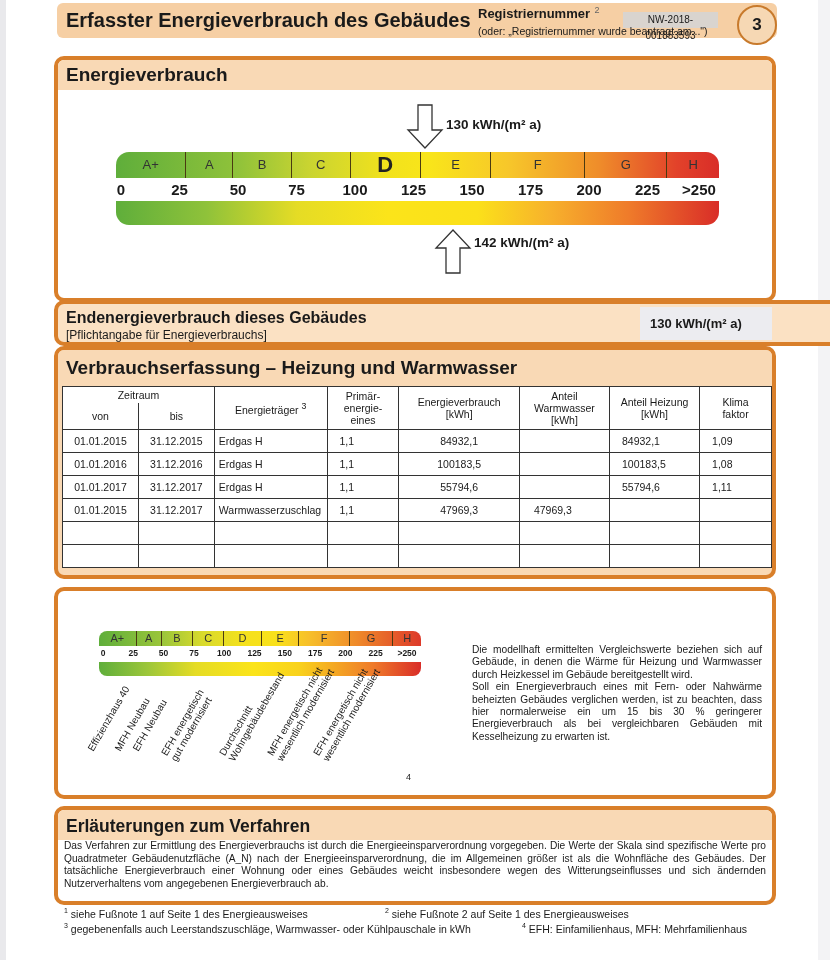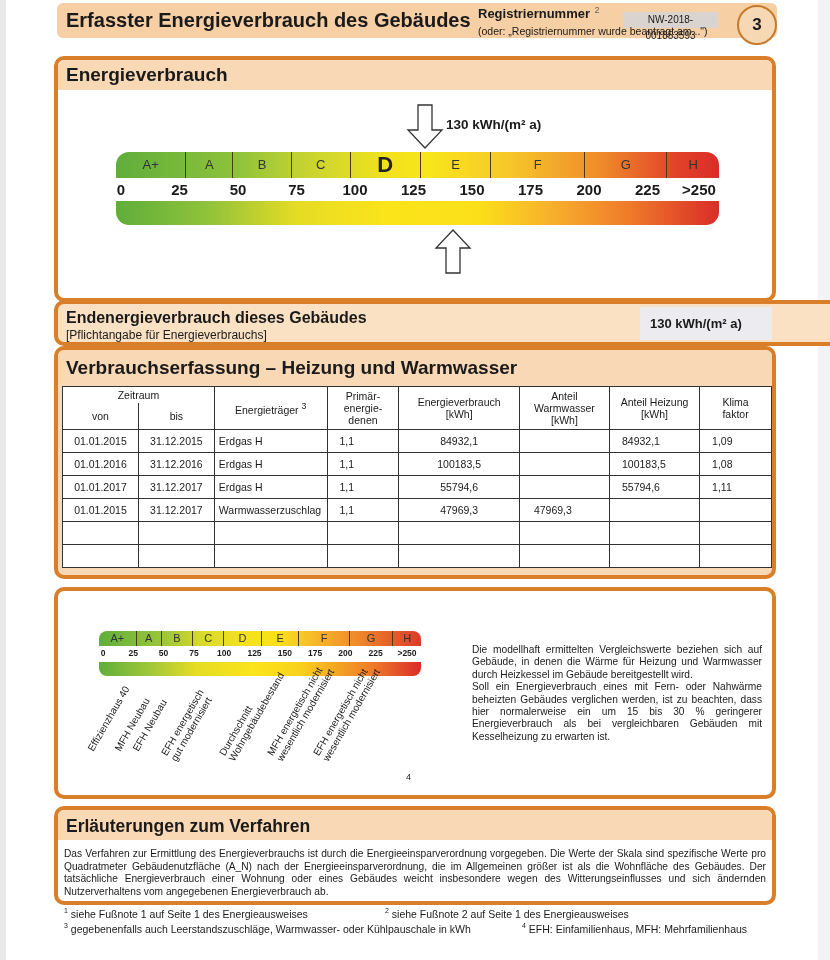--- a/index.html
+++ b/index.html
@@ -58,21 +58,21 @@
   .mscale-bot { position:absolute; left:41px; top:71px; width:322px; height:14px; border-radius:0 0 8px 8px;
     background:linear-gradient(90deg,#5fae3b 0%,#9cc63a 15%,#e5dc25 30%,#fbe41a 48%,#f9d21c 62%,#ef7b2a 85%,#d92d28 100%); }
   .mcls { position:absolute; top:0; height:15px; line-height:15px; font-size:11px; text-align:center; color:#333; border-right:1px solid #4a3a10; box-sizing:border-box; }
   .mtick { position:absolute; top:57px; font-size:8.5px; font-weight:bold; transform:translateX(-50%); }
   .rot { position:absolute; font-size:10px; line-height:11px; transform-origin:left bottom; transform:rotate(-60deg); white-space:nowrap; }
   .fn4 { position:absolute; left:348px; top:181px; font-size:9px; }
   .p4text { position:absolute; left:414px; top:53px; width:290px; font-size:10.2px; line-height:12.4px; text-align:justify; }
 
   
   .p5 .phead { height:30px; font-size:17.5px; line-height:32px; }
-  .p5text { padding:8px 6px 0 6px; font-size:10.2px; line-height:12.5px; text-align:justify; }
+  .p5text { padding:0 6px 0 6px; font-size:10.2px; line-height:12.5px; text-align:justify; }
 
   
   .fn { position:absolute; font-size:10.5px; }
   .fn sup { font-size:7px; }
 </style>
 </head>
 <body>
 
 <div class="leftedge"></div>
 <div class="rightedge"></div>
@@ -116,38 +116,39 @@
 <svg class="arrow" style="left:406px;top:104px" width="38" height="46">
   <path d="M12 1 H26 V26 H36 L19 44 L2 26 H12 Z" fill="#fff" stroke="#333" stroke-width="1.3"></path>
 </svg>
 <div class="arrowtxt" style="left:446px;top:116px">
   <div>130 kWh/(m² a)</div>
 </div>
 <svg class="arrow" style="left:434px;top:228px" width="38" height="46">
   <path d="M19 2 L36 20 H26 V45 H12 V20 H2 Z" fill="#fff" stroke="#333" stroke-width="1.3"></path>
 </svg>
 <div class="arrowtxt" style="left:474px;top:234px">
+  <div>142 kWh/(m² a)</div>
 </div>
 
 <div class="panel p2">
   <div class="p2title">Endenergieverbrauch dieses Gebäudes</div>
   <div class="p2sub">[Pflichtangabe für Energieverbrauchs]</div>
   <div class="p2val">130 kWh/(m² a)</div>
 </div>
 
 <div class="panel p3">
   <div class="phead">Verbrauchserfassung – Heizung und Warmwasser</div>
   <table class="cons">
     <thead>
       <tr>
         <th colspan="2" style="height:16px;border-bottom:none">Zeitraum</th>
         <th rowspan="2" style="width:100px"><span>Energieträger</span> <sup>3</sup></th>
         <th rowspan="2" style="width:62px;white-space:pre-line">Primär-
 energie-
-denen</th>
+eines</th>
         <th rowspan="2" style="width:110px;white-space:pre-line">Energieverbrauch
 [kWh]</th>
         <th rowspan="2" style="width:80px;white-space:pre-line">Anteil
 Warmwasser
 [kWh]</th>
         <th rowspan="2" style="width:80px;white-space:pre-line">Anteil Heizung
 [kWh]</th>
         <th rowspan="2" style="width:62px;white-space:pre-line">Klima
 faktor</th>
       </tr>

